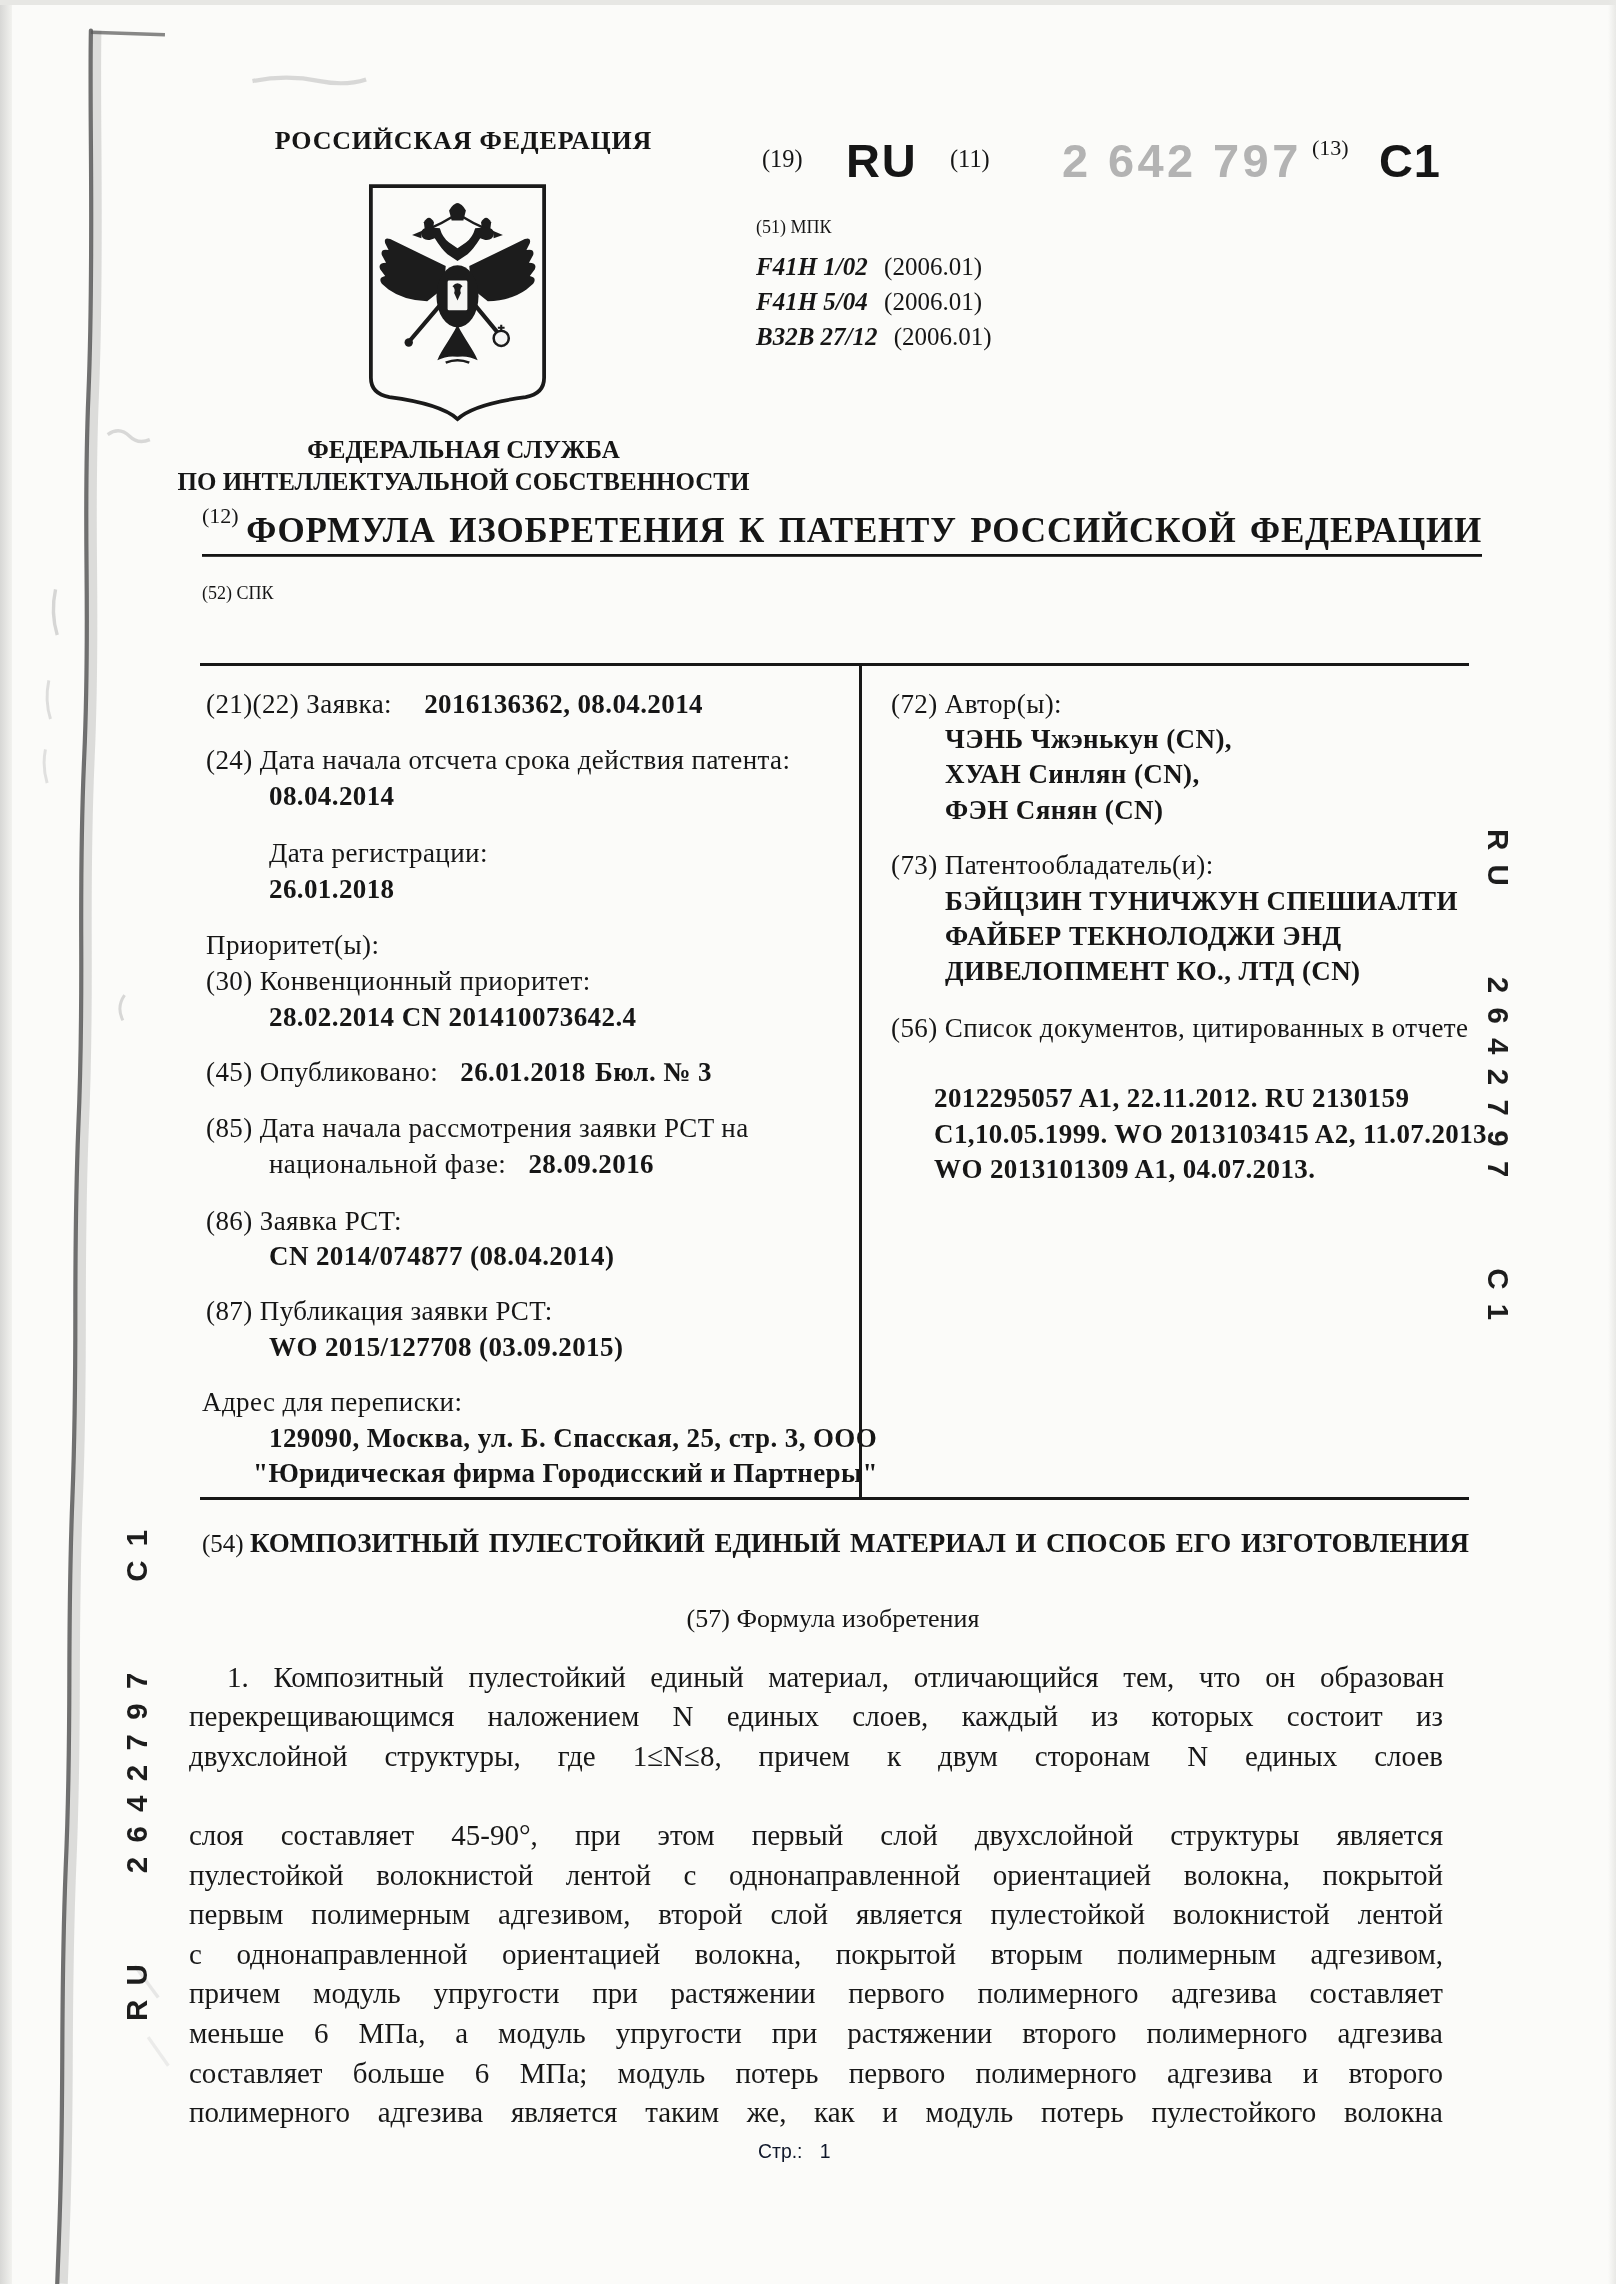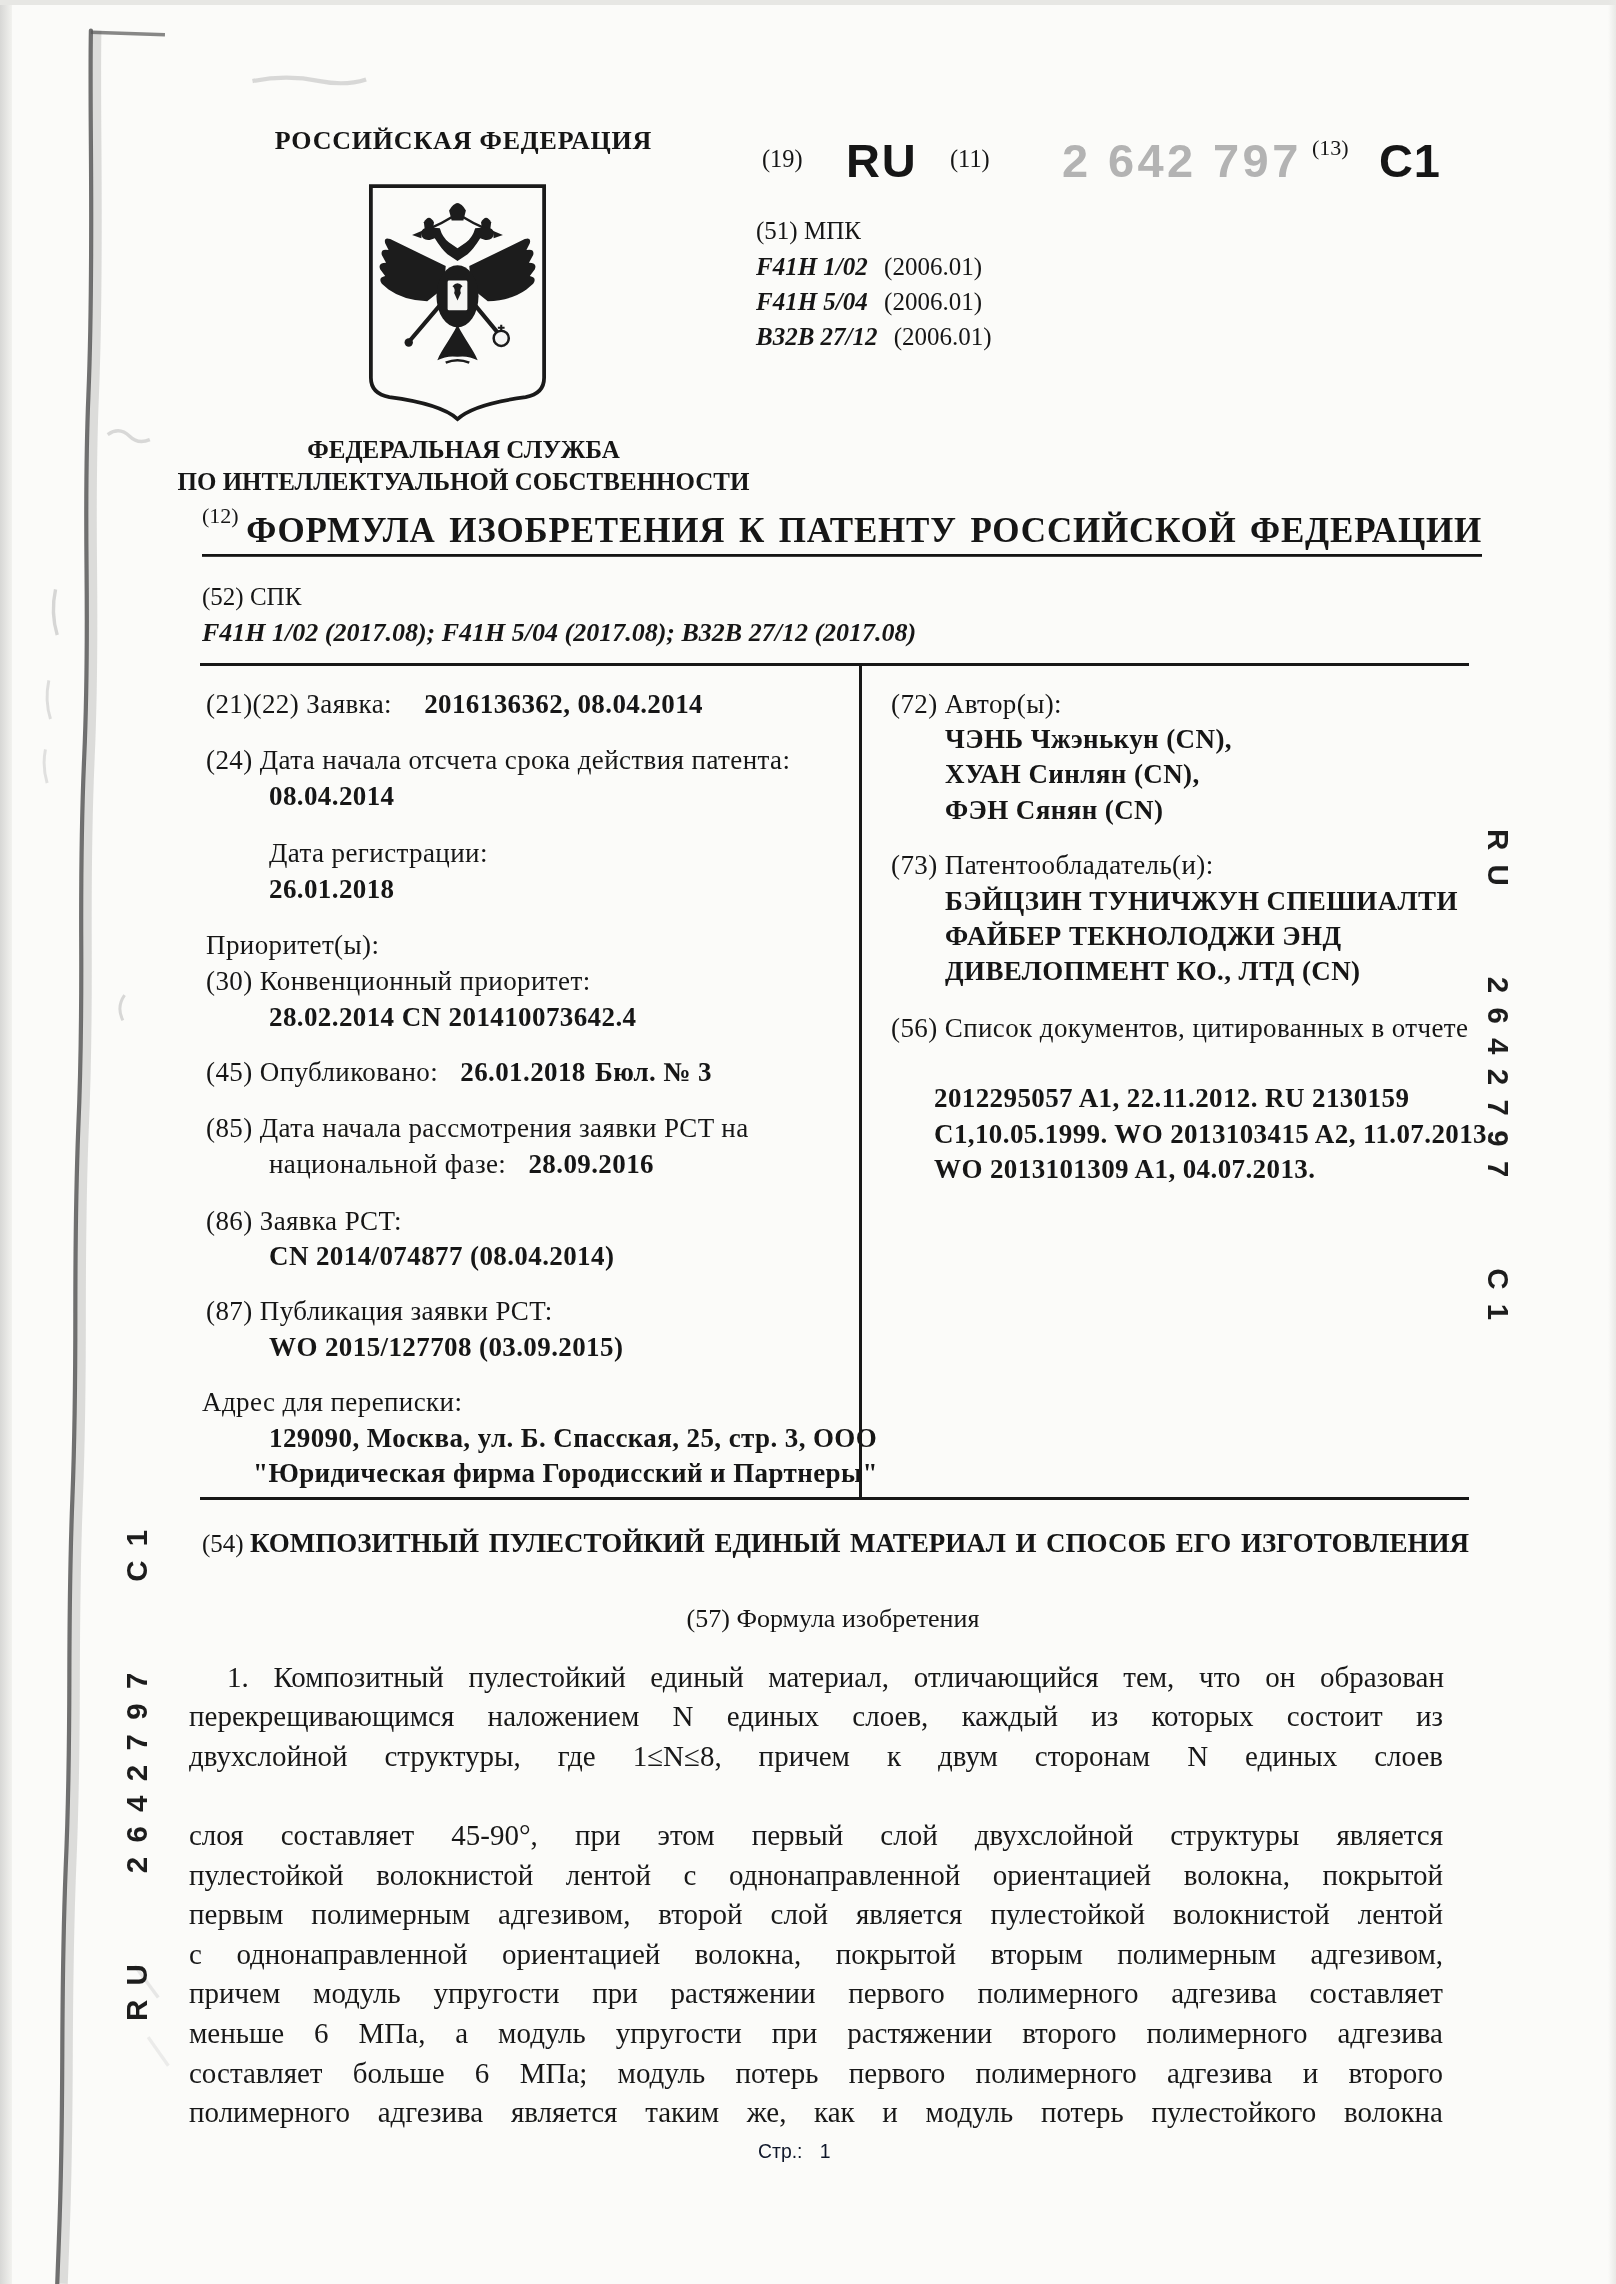--- a/index.html
+++ b/index.html
@@ -6,21 +6,21 @@
   #page{
     position:relative; width:1616px; height:2284px;
     background:#fbfbf9; overflow:hidden;
     font-family:"Liberation Serif", serif; color:#161616;
   }
   .abs{position:absolute; white-space:nowrap;}
   .ser{font-family:"Liberation Serif", serif;}
   .sans{font-family:"Liberation Sans", sans-serif;}
   .b{font-weight:bold;}
   .i{font-style:italic;}
-  .t30{font-size:25px;}
+  .t30{font-size:18px;}
   .tbl{font-size:27px; letter-spacing:0.4px;}
   .claim{
     position:absolute; left:189px; width:1254px;
     font-size:29px; line-height:40px;
     text-align:justify; text-align-last:justify;
     white-space:normal; color:#181818;
   }
   .rule{position:absolute; background:#171717;}
   .vside{
     position:absolute; white-space:nowrap;
@@ -109,21 +109,20 @@
   <div class="abs ser b center-box" style="left:152px;top:436px;width:623px;font-size:25px;">ФЕДЕРАЛЬНАЯ СЛУЖБА</div>
   <div class="abs ser b center-box" style="left:152px;top:468px;width:623px;font-size:25px;">ПО ИНТЕЛЛЕКТУАЛЬНОЙ СОБСТВЕННОСТИ</div>
 
   <div class="abs ser" style="left:202px;top:503px;width:1280px;white-space:normal;text-align:justify;text-align-last:justify;">
     <sup class="pn">(12)</sup>
     <span class="b" style="font-size:35px;letter-spacing:0.8px;">ФОРМУЛА ИЗОБРЕТЕНИЯ К ПАТЕНТУ РОССИЙСКОЙ ФЕДЕРАЦИИ</span>
   </div>
   <div class="rule" style="left:202px;top:554px;width:1280px;height:1.7px;border-bottom:1.7px solid #3d3d3d;background:#141414;"></div>
 
   <div class="abs ser t30" style="left:202px;top:583px;">(52) СПК</div>
-  <div class="abs ser b i" style="left:202px;top:618px;font-size:26px;">F41H 1/02 (2017.08); F41H 5/04 (2017.08); B32B 27/12 (2017.08)</div>
 
   <div class="rule" style="left:200px;top:663px;width:1269px;height:2.5px;"></div>
   <div class="rule" style="left:859px;top:663px;width:2.5px;height:835px;"></div>
   <div class="rule" style="left:200px;top:1497px;width:1269px;height:2.9px;"></div>
 
   <div class="abs ser tbl" style="left:206px;top:689px;">
     <span>(21)(22) Заявка:</span>
     <span class="b" style="margin-left:25px;">2016136362, 08.04.2014</span>
   </div>
   <div class="abs ser tbl" style="left:206px;top:745px;">(24) Дата начала отсчета срока действия патента:</div>

